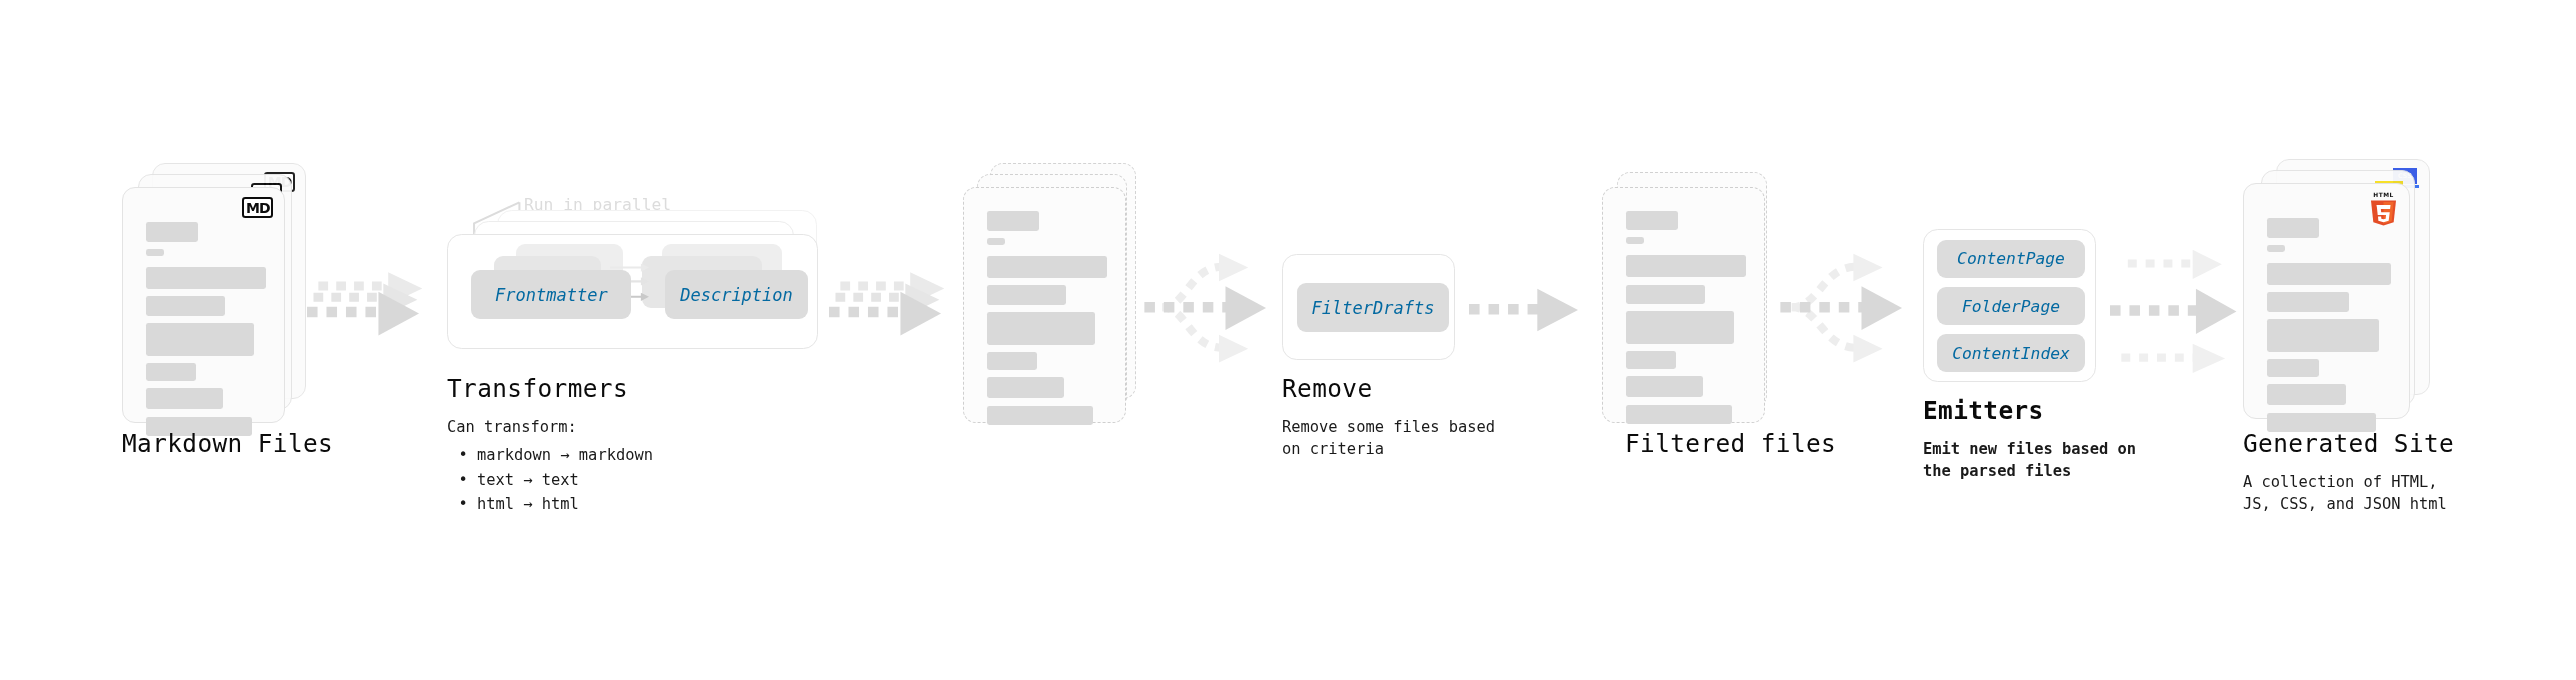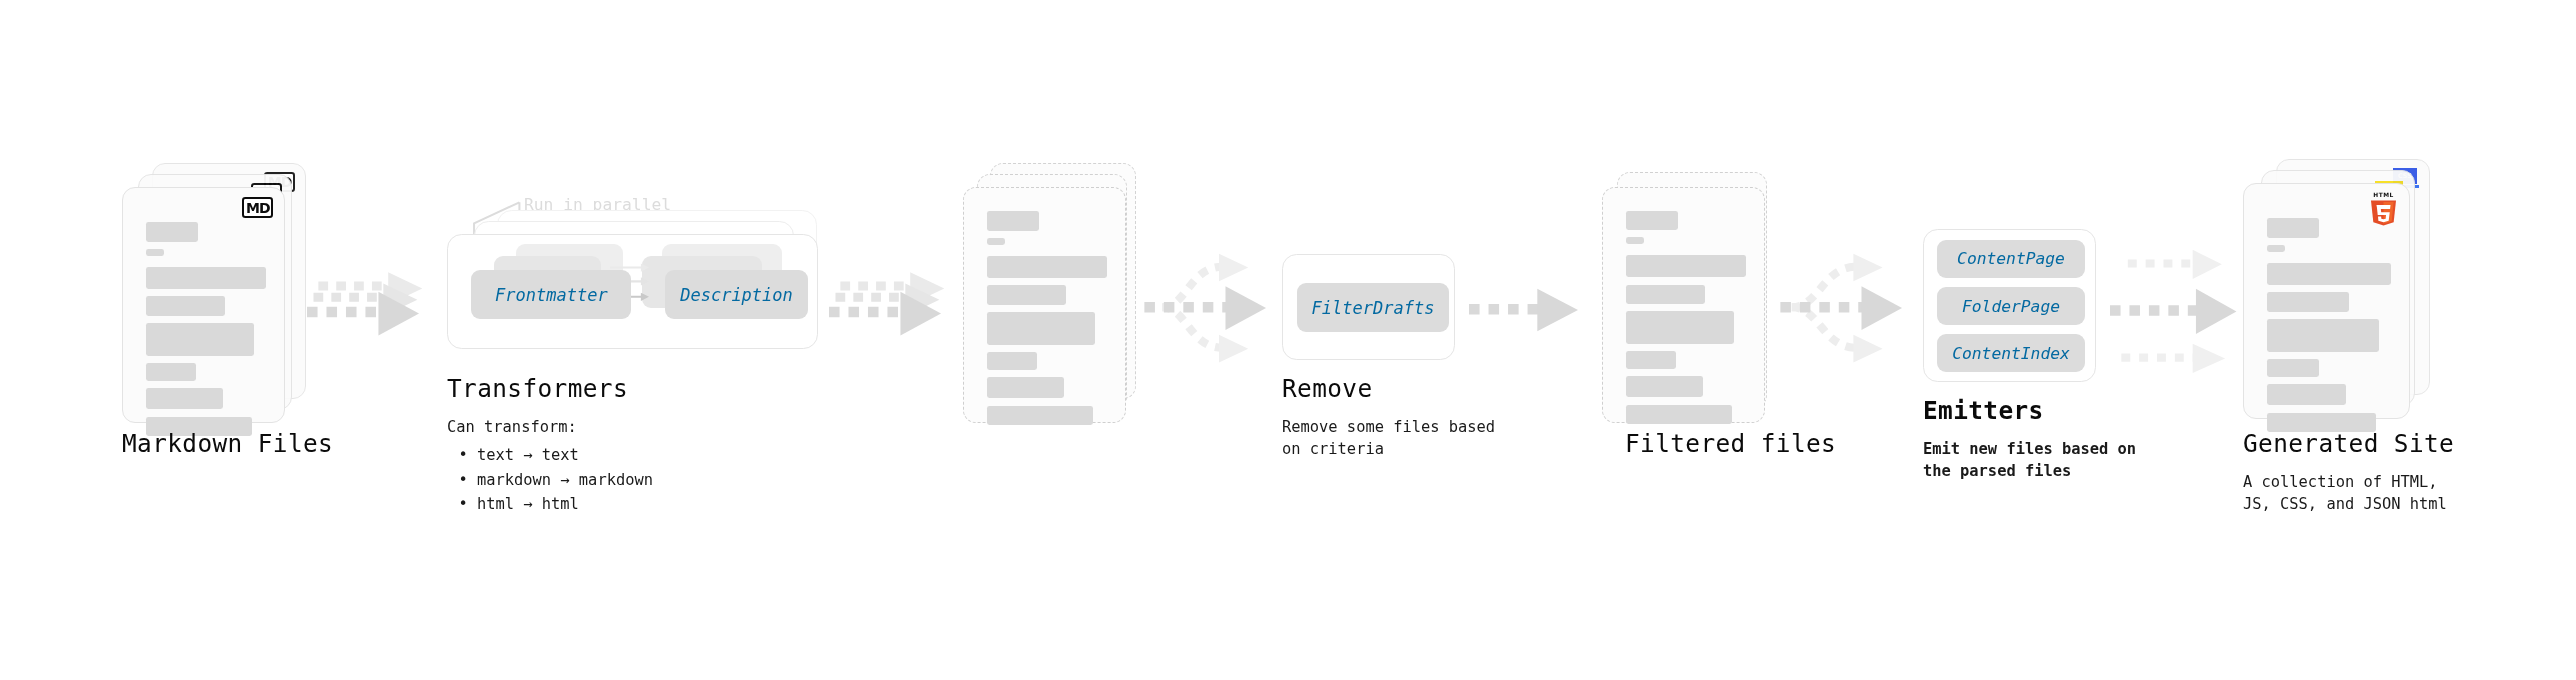--- a/index.html
+++ b/index.html
@@ -126,22 +126,22 @@
     </svg>
 
     <div class="chip" style="left:24.4px;top:60px;width:160px;height:49px;">Frontmatter</div>
     <div class="chip" style="left:218px;top:60px;width:143px;height:49px;">Description</div>
   </div>
 
   <div class="cap" style="left:447px;top:374px;width:341px;">
     <div class="title">Transformers</div>
     <div class="sub">Can transform:</div>
     <div class="bul" style="margin-top:4.9px;padding-left:11.4px;">
+      <div>• markdown → markdown</div>
       <div>• text → text</div>
-      <div>• markdown → markdown</div>
       <div>• html → html</div>
     </div>
   </div>
 
   <div class="arrowwrap" style="left:829px;top:267px;">
     <svg width="138" height="98" viewBox="0 0 170 120">
       <g stroke="#e8e8e8" stroke-width="11" stroke-dasharray="12 10" fill="none">
         <line x1="14" y1="23" x2="104" y2="23"></line>
       </g>
       <polygon points="100,6 142,26 100,46" fill="#eaeaea"></polygon>

